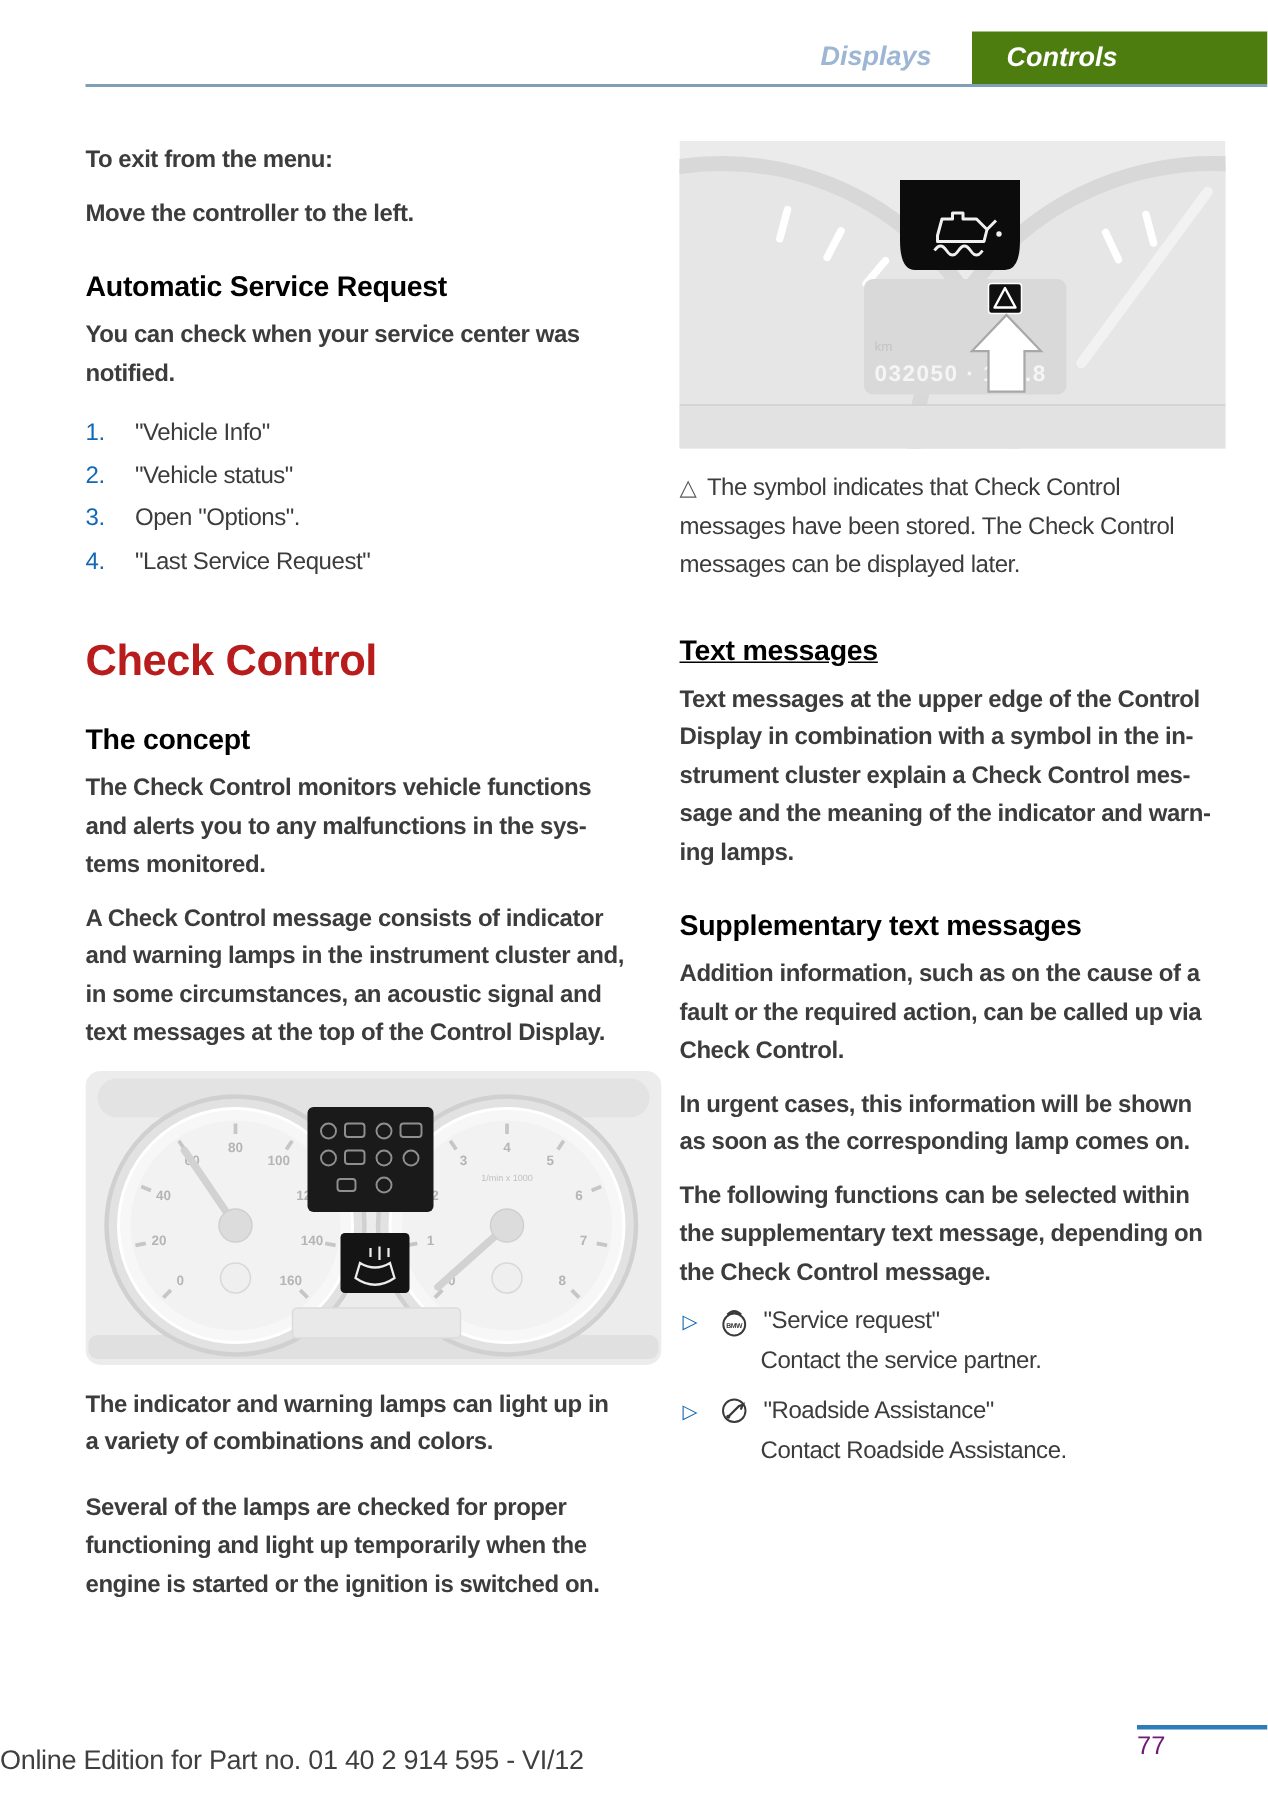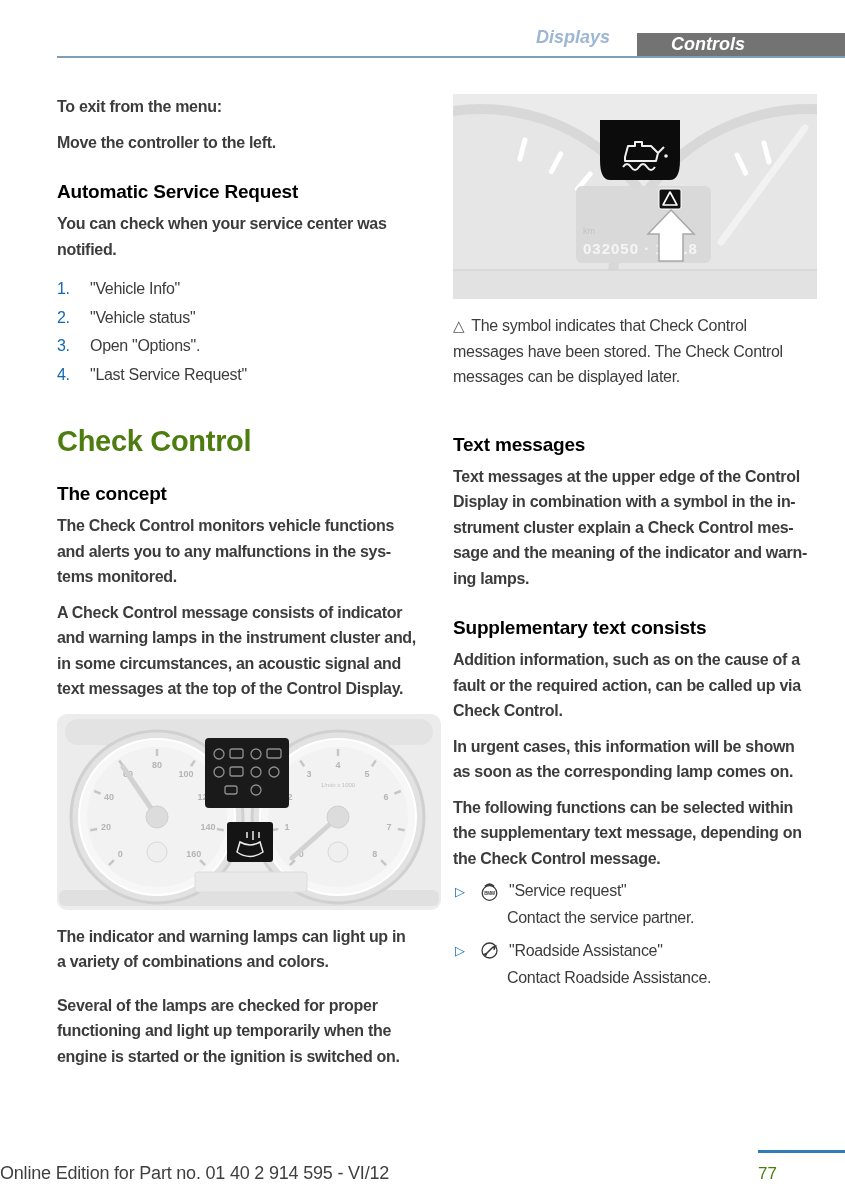--- a/index.html
+++ b/index.html
@@ -13,39 +13,39 @@
   .hdr{
     margin-left:57px;height:56px;
     border-bottom:2px solid #7f9fb6;
     display:flex;justify-content:flex-end;align-items:flex-end;font-style:italic;
   }
   .tab-inactive{
     color:#9db6d4;font-weight:bold;font-size:18px;
     margin-right:27px;padding-bottom:8px;
   }
   .tab-active{
-    background:#737373;color:#ffffff;font-weight:bold;font-size:18px;
-    width:174px;height:23px;display:flex;align-items:center;
-    padding-left:34px;
+    background:#4d7c0f;color:#ffffff;font-weight:bold;font-size:18px;
+    width:174px;height:35px;display:flex;align-items:center;
+    padding-left:23px;
   }
   
   .content{display:flex;margin:36px 0 0 57px;gap:12px;}
   .col-l{width:384px;}
   .col-r{width:368px;}
   p.para{
     margin:0 0 10px 0;font-size:16px;line-height:25.5px;
     letter-spacing:-0.3px;white-space:pre-line;font-weight:bold;
   }
   h3.sub{
     color:#000000;font-size:19px;line-height:22px;
     margin:26px 0 8px 0;letter-spacing:-0.2px;
   }
   h3.sub.muted{color:#8ba6c9;}
   h1.big{
-    color:#4d7c0f;font-size:29px;line-height:32px;
+    color:#b91c1c;font-size:29px;line-height:32px;
     margin:38px 0 16px 0;letter-spacing:-0.3px;
   }
   
   .steps{margin:14px 0 0 0;}
   .step{display:flex;font-size:16px;line-height:25.5px;margin-bottom:3px;letter-spacing:-0.3px;}
   .step .n{color:#1268b3;width:33px;flex:none;}
   
   .photo{display:block;margin:12px 0 14px 0;}
   .gauge-tick{stroke:#c6c6c6;stroke-width:2.5;}
   .gauge-num{font:bold 9px "Liberation Sans",sans-serif;fill:#b5b5b5;text-anchor:middle;}
@@ -61,21 +61,21 @@
   .sym-desc{margin:2px 0 10px 54px;font-size:16px;line-height:25.5px;letter-spacing:-0.3px;}
   
   .footer-text{
     position:absolute;left:0;width:100%;bottom:16px;
     font-size:18px;color:#3f3f3f;letter-spacing:-0.2px;
   }
   .pagenum-box{
     position:absolute;left:758px;top:1150px;width:87px;
     border-top:3px solid #2e7cb8;
   }
-  .pagenum-box .num{font-size:17px;color:#4d7c0f;padding-top:11px;}
+  .pagenum-box .num{font-size:17px;color:#701a75;padding-top:1px;}
 </style>
 </head>
 <body>
 
 <div class="hdr">
   <span class="tab-inactive">Displays</span>
   <span class="tab-active">Controls</span>
 </div>
 
 <div class="content">
@@ -265,28 +265,28 @@
       <rect x="0" y="176" width="364" height="29" fill="#e2e2e2"></rect>
       <line x1="0" y1="176" x2="364" y2="176" stroke="#cfcfcf"></line>
     </svg>
 
     <p class="caption">
       <span class="warn-glyph">△︎</span><span class="cap-text">The symbol indicates that Check Control
 messages have been stored. The Check Control
 messages can be displayed later.</span>
     </p>
 
-    <h3 class="sub" style="margin-top:44px;">Text messages</h3>
+    <h3 class="sub" style="margin-top:34px;text-decoration:underline;">Text messages</h3>
     <p class="para">Text messages at the upper edge of the Control
 Display in combination with a symbol in the in-
 strument cluster explain a Check Control mes-
 sage and the meaning of the indicator and warn-
 ing lamps.</p>
 
-    <h3 class="sub">Supplementary text consists</h3>
+    <h3 class="sub">Supplementary text messages</h3>
     <p class="para">Addition information, such as on the cause of a
 fault or the required action, can be called up via
 Check Control.</p>
     <p class="para">In urgent cases, this information will be shown
 as soon as the corresponding lamp comes on.</p>
 
     <p class="para">The following functions can be selected within
 the supplementary text message, depending on
 the Check Control message.</p>
 

